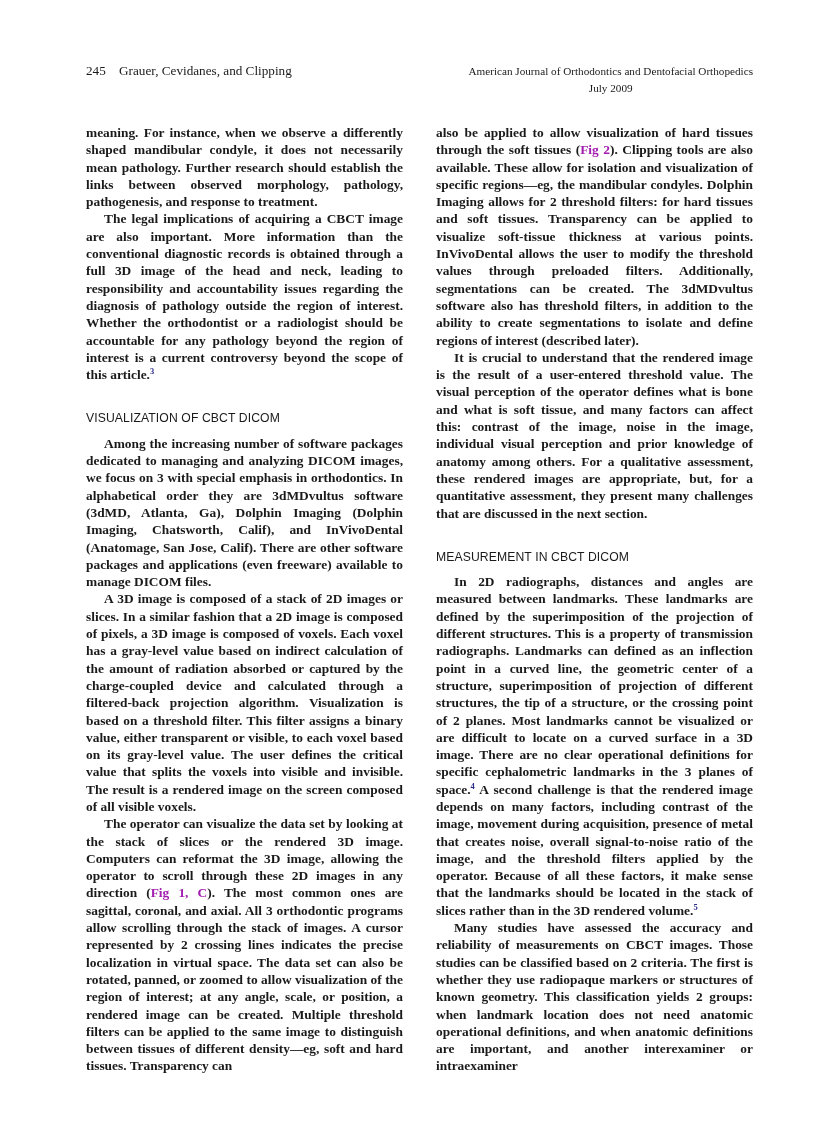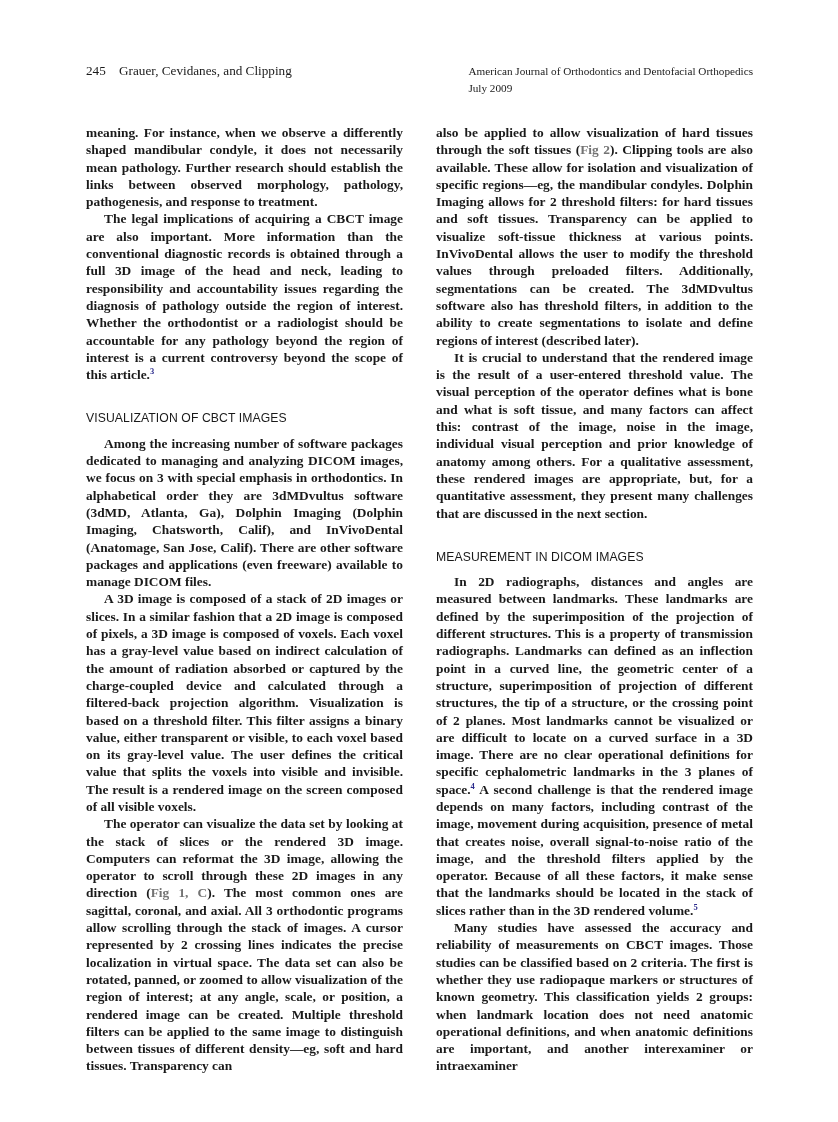--- a/index.html
+++ b/index.html
@@ -1,52 +1,52 @@
 <!DOCTYPE html>
 <html><head>
 <meta charset="utf-8">
 <style>
   html, body { margin: 0; padding: 0; background: #ffffff; }
   body { width: 838px; height: 1122px; position: relative; overflow: hidden;
          font-family: "Liberation Serif", "DejaVu Serif", serif; color: #1a1a1a; }
   .header-left { position: absolute; left: 86px; top: 63px; font-size: 13.2px; }
   .header-left .pg { margin-right: 10px; }
-  .header-right { position: absolute; right: 85px; top: 63px; font-size: 11.2px; text-align: left; line-height: 17px; }
+  .header-right { position: absolute; right: 85px; top: 63px; font-size: 11.2px; text-align: center; line-height: 17px; }
   .col { position: absolute; top: 124px; width: 317px; font-size: 13.4px; line-height: 17.3px; text-align: justify; hyphens: none; }
   .col.left { left: 86px; }
   .col.right { left: 436px; }
   .col p { margin: 0; text-indent: 0; font-weight: bold; }
   .col p.ind { text-indent: 18px; }
   .col h2 { font-family: "Liberation Sans", "DejaVu Sans", sans-serif; font-weight: normal;
             font-size: 12.2px; letter-spacing: 0.1px; margin: 0; }
   .col h2.h-vis { margin-top: 27px; margin-bottom: 7px; }
   .col h2.h-meas { margin-top: 27px; margin-bottom: 7px; }
   sup { font-size: 8.5px; line-height: 0; vertical-align: 5px; color: #2b2b8c; }
-  .ref { color: #737373; }
+  .ref { color: #a21caf; }
 </style>
 </head>
 <body>
 
 <div class="header-left">
   <span class="pg">245</span>
   <span>Grauer, Cevidanes, and Clipping</span>
 </div>
 <div class="header-right">
   <div>American Journal of Orthodontics and Dentofacial Orthopedics</div>
   <div>July 2009</div>
 </div>
 
 <div class="col left">
   <p>meaning. For instance, when we observe a differently shaped mandibular condyle, it does not necessarily mean pathology. Further research should establish the links between observed morphology, pathology, pathogenesis, and response to treatment.</p>
   <p class="ind"><span>The legal implications of acquiring a CBCT image are also important. More information than the conventional diagnostic records is obtained through a full 3D image of the head and neck, leading to responsibility and accountability issues regarding the diagnosis of pathology outside the region of interest. Whether the orthodontist or a radiologist should be accountable for any pathology beyond the region of interest is a current controversy beyond the scope of this article.</span><sup>3</sup></p>
-  <h2 class="h-vis">VISUALIZATION OF CBCT IMAGES</h2>
+  <h2 class="h-vis">VISUALIZATION OF CBCT DICOM</h2>
   <p class="ind">Among the increasing number of software packages dedicated to managing and analyzing DICOM images, we focus on 3 with special emphasis in orthodontics. In alphabetical order they are 3dMDvultus software (3dMD, Atlanta, Ga), Dolphin Imaging (Dolphin Imaging, Chatsworth, Calif), and InVivoDental (Anatomage, San Jose, Calif). There are other software packages and applications (even freeware) available to manage DICOM files.</p>
   <p class="ind">A 3D image is composed of a stack of 2D images or slices. In a similar fashion that a 2D image is composed of pixels, a 3D image is composed of voxels. Each voxel has a gray-level value based on indirect calculation of the amount of radiation absorbed or captured by the charge-coupled device and calculated through a filtered-back projection algorithm. Visualization is based on a threshold filter. This filter assigns a binary value, either transparent or visible, to each voxel based on its gray-level value. The user defines the critical value that splits the voxels into visible and invisible. The result is a rendered image on the screen composed of all visible voxels.</p>
   <p class="ind"><span>The operator can visualize the data set by looking at the stack of slices or the rendered 3D image. Computers can reformat the 3D image, allowing the operator to scroll through these 2D images in any direction (</span><span class="ref">Fig 1, C</span><span>). The most common ones are sagittal, coronal, and axial. All 3 orthodontic programs allow scrolling through the stack of images. A cursor represented by 2 crossing lines indicates the precise localization in virtual space. The data set can also be rotated, panned, or zoomed to allow visualization of the region of interest; at any angle, scale, or position, a rendered image can be created. Multiple threshold filters can be applied to the same image to distinguish between tissues of different density—eg, soft and hard tissues. Transparency can</span></p>
 </div>
 
 <div class="col right">
   <p><span>also be applied to allow visualization of hard tissues through the soft tissues (</span><span class="ref">Fig 2</span><span>). Clipping tools are also available. These allow for isolation and visualization of specific regions—eg, the mandibular condyles. Dolphin Imaging allows for 2 threshold filters: for hard tissues and soft tissues. Transparency can be applied to visualize soft-tissue thickness at various points. InVivoDental allows the user to modify the threshold values through preloaded filters. Additionally, segmentations can be created. The 3dMDvultus software also has threshold filters, in addition to the ability to create segmentations to isolate and define regions of interest (described later).</span></p>
   <p class="ind">It is crucial to understand that the rendered image is the result of a user-entered threshold value. The visual perception of the operator defines what is bone and what is soft tissue, and many factors can affect this: contrast of the image, noise in the image, individual visual perception and prior knowledge of anatomy among others. For a qualitative assessment, these rendered images are appropriate, but, for a quantitative assessment, they present many challenges that are discussed in the next section.</p>
-  <h2 class="h-meas">MEASUREMENT IN DICOM IMAGES</h2>
+  <h2 class="h-meas">MEASUREMENT IN CBCT DICOM</h2>
   <p class="ind"><span>In 2D radiographs, distances and angles are measured between landmarks. These landmarks are defined by the superimposition of the projection of different structures. This is a property of transmission radiographs. Landmarks can defined as an inflection point in a curved line, the geometric center of a structure, superimposition of projection of different structures, the tip of a structure, or the crossing point of 2 planes. Most landmarks cannot be visualized or are difficult to locate on a curved surface in a 3D image. There are no clear operational definitions for specific cephalometric landmarks in the 3 planes of space.</span><sup>4</sup><span> A second challenge is that the rendered image depends on many factors, including contrast of the image, movement during acquisition, presence of metal that creates noise, overall signal-to-noise ratio of the image, and the threshold filters applied by the operator. Because of all these factors, it make sense that the landmarks should be located in the stack of slices rather than in the 3D rendered volume.</span><sup>5</sup></p>
   <p class="ind">Many studies have assessed the accuracy and reliability of measurements on CBCT images. Those studies can be classified based on 2 criteria. The first is whether they use radiopaque markers or structures of known geometry. This classification yields 2 groups: when landmark location does not need anatomic operational definitions, and when anatomic definitions are important, and another interexaminer or intraexaminer</p>
 </div>
 
 </body></html>

